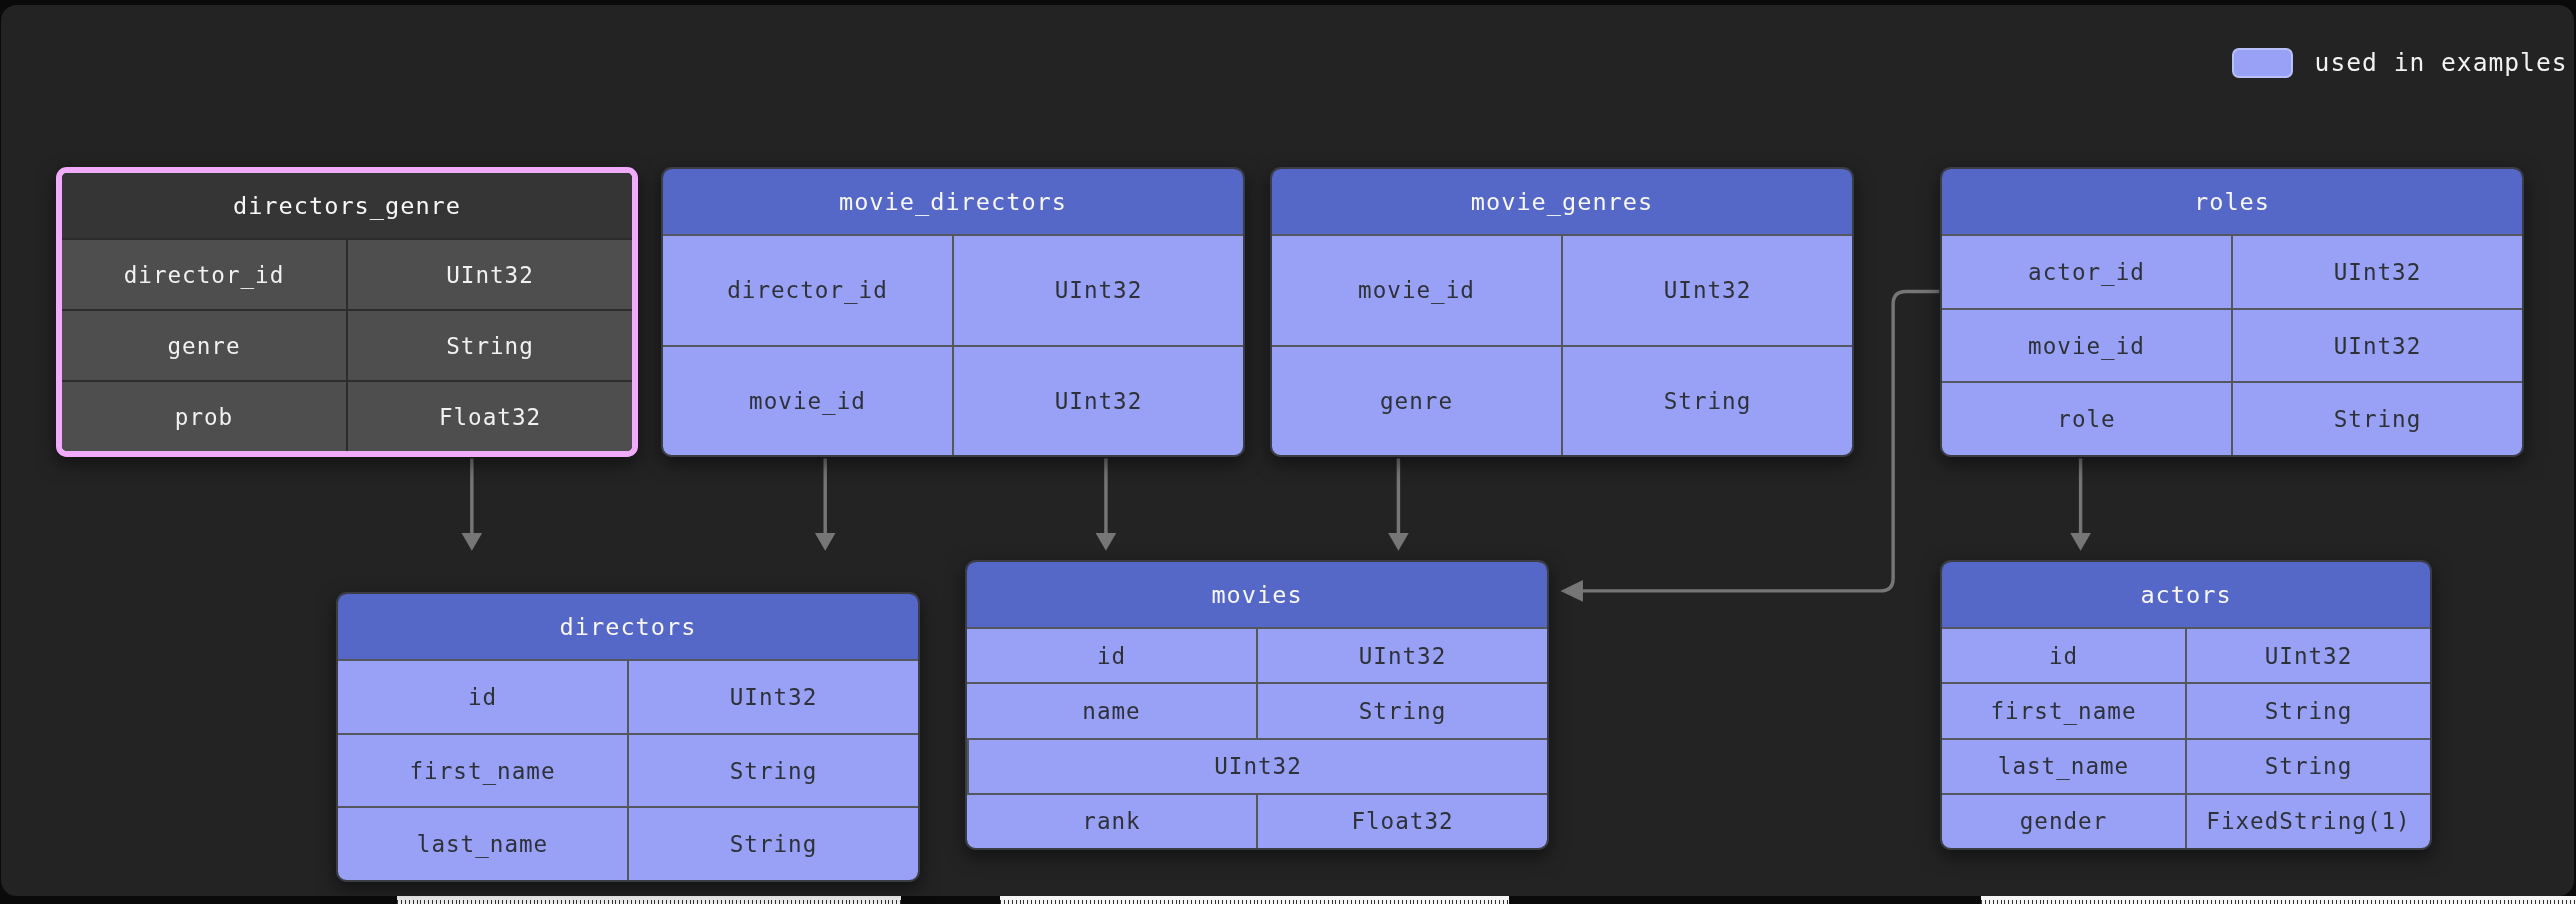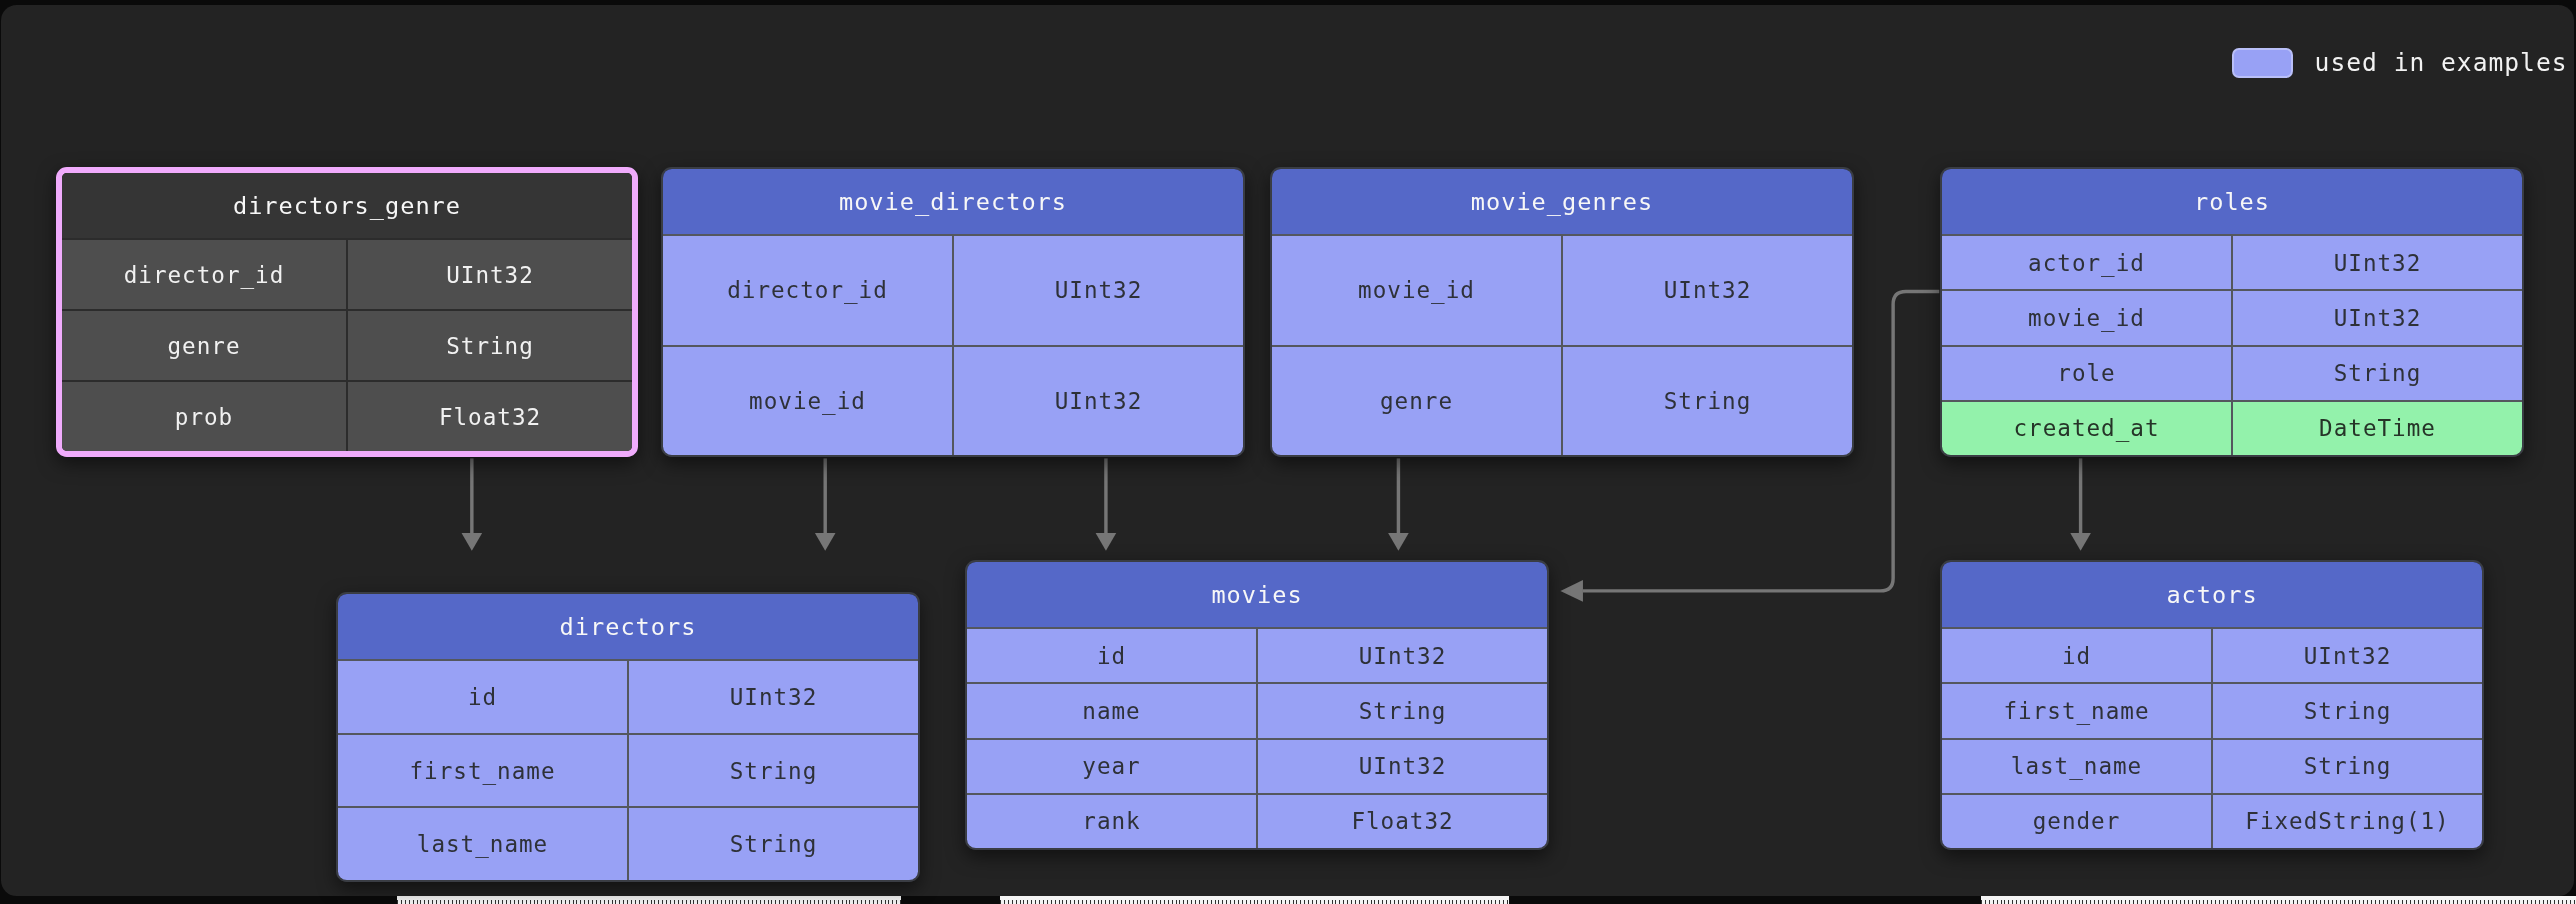--- a/index.html
+++ b/index.html
@@ -124,24 +124,20 @@
           <div class="cell type">UInt32</div>
         </div>
         <div class="tbl-row">
           <div class="cell name">movie_id</div>
           <div class="cell type">UInt32</div>
         </div>
         <div class="tbl-row">
           <div class="cell name">role</div>
           <div class="cell type">String</div>
         </div>
-        <div class="tbl-row added">
-          <div class="cell name">created_at</div>
-          <div class="cell type">DateTime</div>
-        </div>
       </div>
       <div class="tbl example" style="left: 336px; top: 560px; width: 584px; height: 290px; margin-top: 32px;">
         <div class="tbl-header">directors</div>
         <div class="tbl-row">
           <div class="cell name">id</div>
           <div class="cell type">UInt32</div>
         </div>
         <div class="tbl-row">
           <div class="cell name">first_name</div>
           <div class="cell type">String</div>
@@ -155,29 +151,28 @@
         <div class="tbl-header">movies</div>
         <div class="tbl-row">
           <div class="cell name">id</div>
           <div class="cell type">UInt32</div>
         </div>
         <div class="tbl-row">
           <div class="cell name">name</div>
           <div class="cell type">String</div>
         </div>
         <div class="tbl-row">
-          <div class="cell name">year</div>
           <div class="cell type">UInt32</div>
         </div>
         <div class="tbl-row">
           <div class="cell name">rank</div>
           <div class="cell type">Float32</div>
         </div>
       </div>
-      <div class="tbl example" style="left: 1940px; top: 560px; width: 544px; height: 290px;">
+      <div class="tbl example" style="left: 1940px; top: 560px; width: 492px; height: 290px;">
         <div class="tbl-header">actors</div>
         <div class="tbl-row">
           <div class="cell name">id</div>
           <div class="cell type">UInt32</div>
         </div>
         <div class="tbl-row">
           <div class="cell name">first_name</div>
           <div class="cell type">String</div>
         </div>
         <div class="tbl-row">

